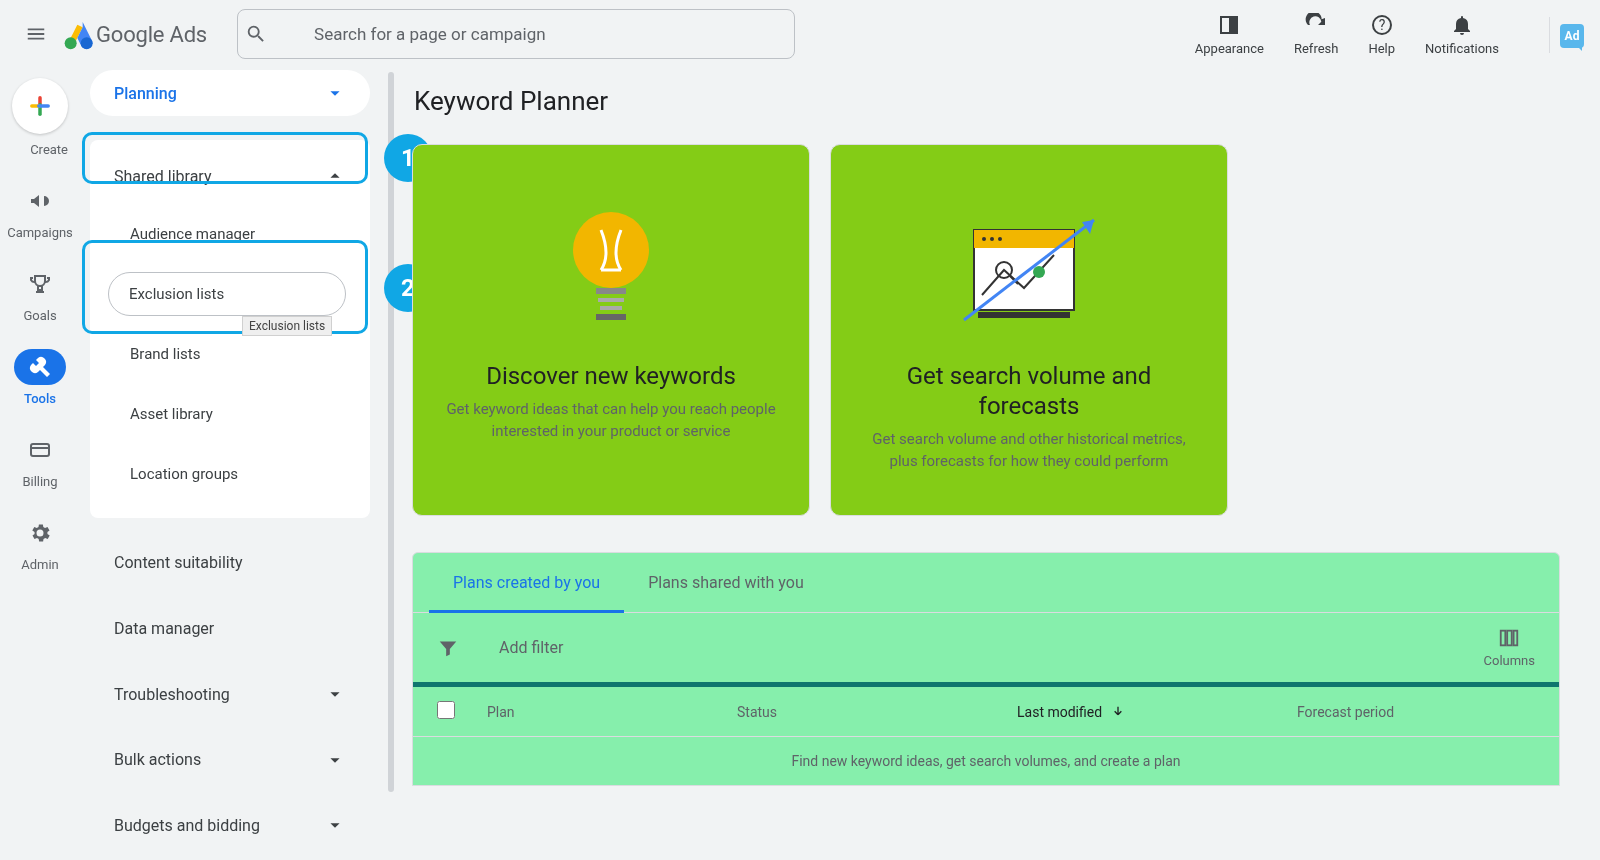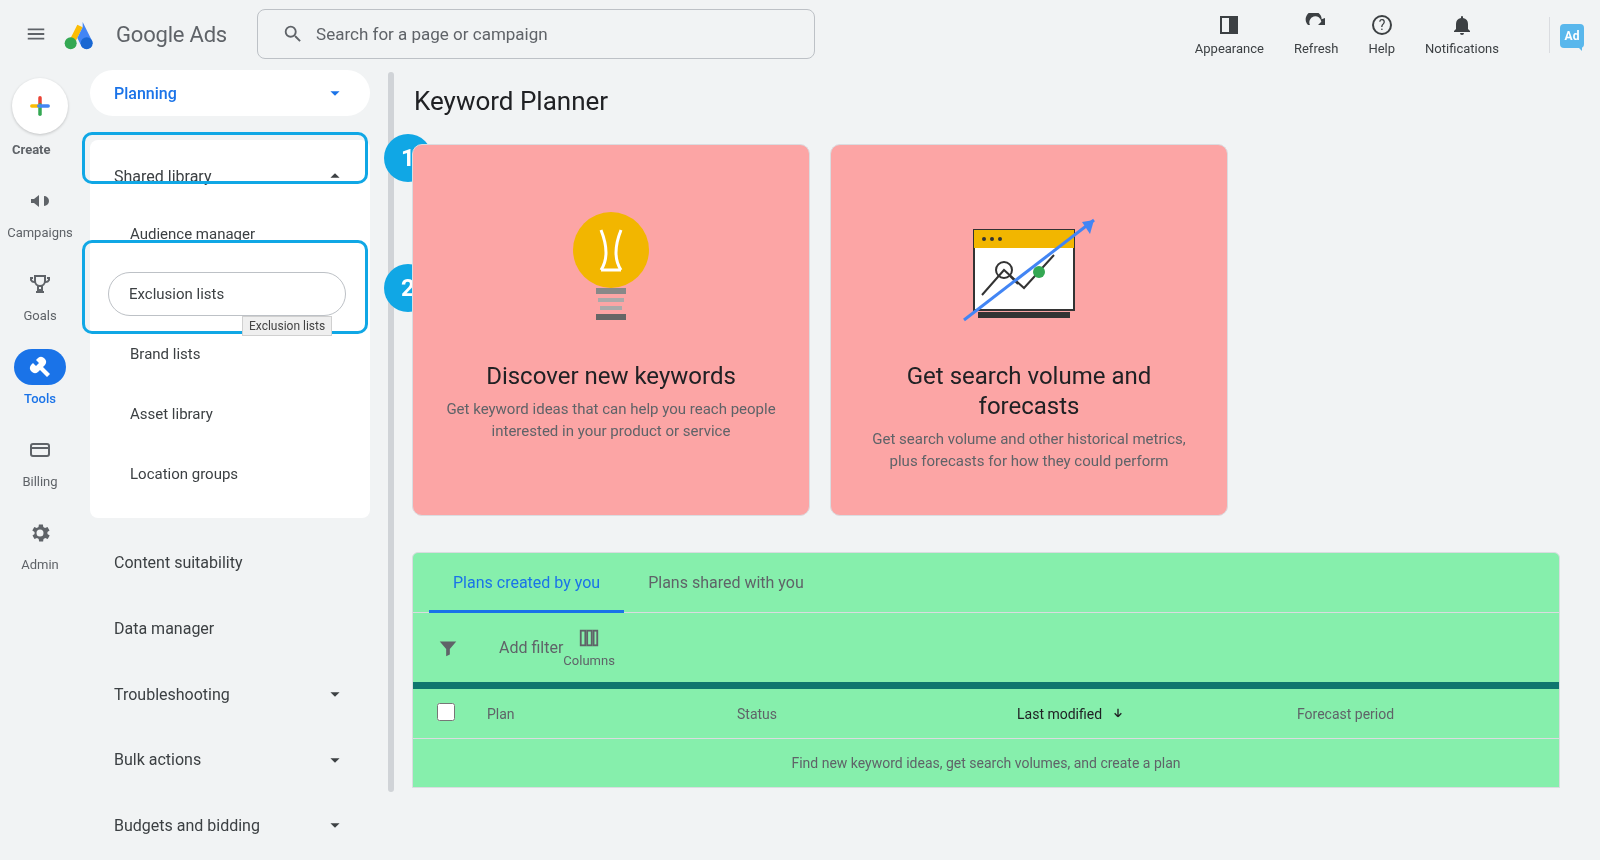--- a/index.html
+++ b/index.html
@@ -1,23 +1,23 @@
 <!DOCTYPE html>
 <html><head>
 <meta charset="utf-8">
 <style>
   * { box-sizing: border-box; margin: 0; padding: 0; font-family: 'Google Sans', Roboto, Arial, sans-serif; }
   body { background: #f1f3f4; color: #3c4043; width: 1600px; height: 860px; overflow: hidden; position: relative; }
 
   
   .top-header { display: flex; align-items: center; padding: 8px 16px 8px 24px; height: 68px; }
   .hamburger { width: 24px; height: 24px; margin-right: 16px; display:flex; align-items:center; justify-content:center; cursor:pointer; }
-  .logo-wrap { display: flex; align-items: center; gap: 20px; margin-right: 30px; }
+  .logo-wrap { display: flex; align-items: center; gap: 0; margin-right: 30px; }
   .logo-wrap span.logo-text { font-size: 22px; color: #5f6368; letter-spacing: -0.2px;}
-  .search-wrap { width: 558px; height: 50px; border: 1px solid #bdc1c6; border-radius: 8px; display: flex; align-items: center; padding: 0 24px; background: #f1f3f4; }
+  .search-wrap { width: 558px; height: 50px; border: 1px solid #bdc1c6; border-radius: 8px; display: flex; align-items: center; padding: 0 7px; background: #f1f3f4; gap: 35px; }
   .search-wrap svg { margin-right: 12px; flex-shrink:0; }
   .search-wrap input { border: none; outline: none; background: transparent; font-size: 17px; flex:1; color:#3c4043;}
   .search-wrap input::placeholder { color: #5f6368; }
   .header-spacer { flex: 1; }
   .header-tools { display: flex; align-items: flex-start; gap: 30px; }
   .header-tool { display: flex; flex-direction: column; align-items: center; gap:4px; cursor:pointer; color:#3c4043;}
   .header-tool .tlbl { font-size: 13px; color:#3c4043;}
   .header-divider { width: 1px; height: 36px; background:#dadce0; margin: 4px 10px 0 20px; align-self:flex-start;}
   .ad-badge { width:24px; height:24px; background:#59b7ec; color:white; font-size:12px; font-weight:700; display:flex; align-items:center; justify-content:center; border-radius:4px; margin-left:auto; margin-top:4px; position:relative;}
   .ad-badge::after{content:""; position:absolute; bottom:-3px; right:2px; width:0;height:0; border-left:4px solid transparent; border-top:4px solid #59b7ec;}
@@ -51,32 +51,32 @@
 
   .tooltip-box { position:absolute; background:#efefef; border:1px solid #d0d0d0; font-size:12px; padding:2px 6px; color:#444;}
 
   
   .scroll-track { position:absolute; top:0; bottom:0; width:6px; background:#d0d3d7; border-radius:3px;}
 
   
   .main { flex:1; padding: 10px 40px 0 32px; overflow:hidden; position:relative;}
   .page-title { font-size:26px; color:#202124; margin: 8px 0 28px 2px; font-weight:400;}
   .card-row { display:flex; gap:20px; }
-  .action-card { width: 398px; height:372px; background:#fca5a5; border:1px solid #dadce0; border-radius:10px; display:flex; flex-direction:column; align-items:center; justify-content:flex-start; padding: 50px 30px 30px 30px; cursor:pointer;}
+  .action-card { width: 398px; height:372px; background:#84cc16; border:1px solid #dadce0; border-radius:10px; display:flex; flex-direction:column; align-items:center; justify-content:flex-start; padding: 50px 30px 30px 30px; cursor:pointer;}
   .card-illus { height: 150px; display:flex; align-items:center; justify-content:center;}
   .card-title { font-size:24px; color:#202124; text-align:center; margin-top:16px; font-weight:400; line-height:1.25;}
   .card-desc { font-size:15px; color:#5f6368; text-align:center; margin-top:8px; line-height:1.45;}
 
   
   .tabs-panel { margin-top:36px; background:#86efac; border:1px solid #dadce0; border-radius:6px 6px 0 0; }
   .tab-strip { display:flex; border-bottom:1px solid #dadce0; padding:0 16px;}
   .tab { padding: 20px 24px; font-size:16px; color:#5f6368; cursor:pointer; position:relative;}
   .tab.active { color:#1a73e8;}
   .tab.active::after { content:""; position:absolute; left:0; right:0; bottom:-1px; height:3px; background:#1a73e8;}
-  .filter-bar { display:flex; align-items:center; padding: 14px 24px; border-bottom:7px solid #0f766e; }
+  .filter-bar { display:flex; align-items:center; padding: 14px 24px; border-bottom:5px solid #0f766e; justify-content:space-between;}
   .filter-left { display:flex; align-items:center; gap:40px; color:#5f6368; font-size:16px; }
   .columns-btn { display:flex; flex-direction:column; align-items:center; gap:4px; color:#5f6368; font-size:13px; cursor:pointer;}
   .table-head { display:flex; align-items:center; border-bottom:1px solid #dadce0; padding: 14px 24px; font-size:14px; color:#5f6368;}
   .th { flex:0 0 auto;}
   .th.check { width:50px;}
   .th.plan { width:250px;}
   .th.status { width:280px;}
   .th.modified { width:280px; display:flex; gap:8px; align-items:center; font-weight:400; color:#202124;}
   .th.forecast { flex:1;}
   .empty-row { text-align:center; padding:16px; font-size:14px; color:#5f6368;}
@@ -135,21 +135,21 @@
       <span class="tlbl">Notifications</span>
     </div>
     <div class="header-divider"></div>
   </div>
   <div class="ad-badge">Ad</div>
 </div>
 
 <div class="layout">
 
   <div class="left-rail">
-    <div style="display:flex; flex-direction:column; align-items:flex-start; gap:8px;font-weight:bold;">
+    <div style="display:flex; flex-direction:column; align-items:flex-end; gap:8px;">
       <div class="create-fab">
         <svg width="28" height="28" viewBox="0 0 24 24">
           <path d="M12 5v6" stroke="#EA4335" stroke-width="3" stroke-linecap="round"></path>
           <path d="M12 11v8" stroke="#34A853" stroke-width="3" stroke-linecap="round"></path>
           <path d="M5 12h6" stroke="#FBBC04" stroke-width="3" stroke-linecap="round"></path>
           <path d="M11 12h8" stroke="#4285F4" stroke-width="3" stroke-linecap="round"></path>
         </svg>
       </div>
       <span class="rail-label">Create</span>
     </div>

